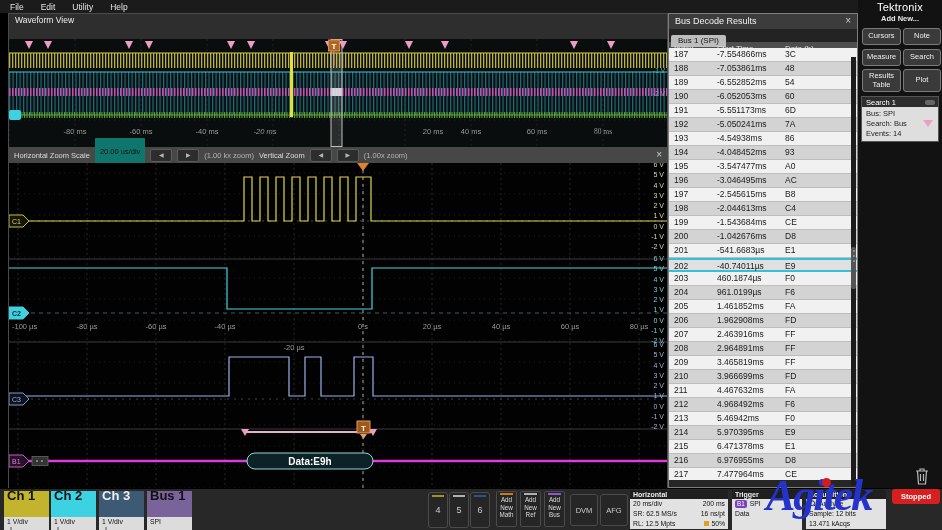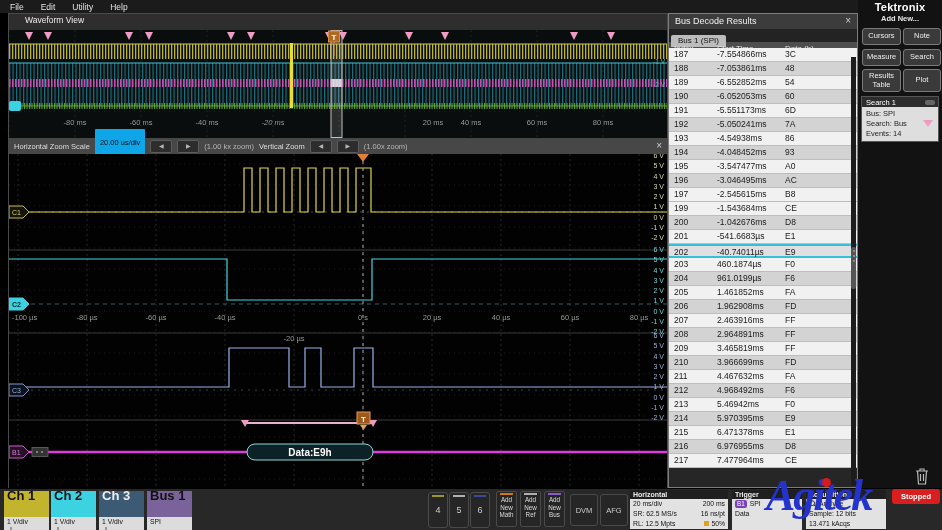--- a/index.html
+++ b/index.html
@@ -4,24 +4,24 @@
 <style>
   html,body{margin:0;padding:0}
   body{width:942px;height:530px;background:#000;font-family:"Liberation Sans",sans-serif;position:relative;overflow:hidden;color:#ddd}
 
   
   #menubar{position:absolute;left:0;top:0;width:942px;height:13px;background:#1b1b1b;display:flex;gap:17px;align-items:center;padding-left:10px;font-size:8.5px;color:#e2e2e2;box-sizing:border-box}
   #menubar span{cursor:default}
 
   
   #wfpanel{position:absolute;left:8px;top:13px;width:660px;height:475px;background:#050505;border:1px solid #4a4a4a;box-sizing:border-box}
-  #wftitle{height:16px;background:#2e2e2e;font-size:8.5px;color:#eee;line-height:13px;padding-left:16px}
+  #wftitle{height:25px;background:#2e2e2e;font-size:8.5px;color:#eee;line-height:13px;padding-left:6px}
   #overview{position:relative;height:108px;background:#0a0d0d}
   #zoombar{position:relative;height:16px;background:#474747;display:flex;align-items:center;gap:5px;padding:0 5px;font-size:7.5px;color:#ddd;box-sizing:border-box}
-  .zval{background:#0ea5e9;color:#111;padding:8px 5px;height:19px;line-height:11px;border-radius:1px}
+  .zval{background:#0f766e;color:#111;padding:8px 5px;height:19px;line-height:11px;border-radius:1px}
   .zbtn{width:20px;height:11px;background:#2d2d2d;border:1px solid #5c5c5c;border-radius:2px;color:#b5b5b5;font-size:6px;line-height:10px;text-align:center}
   .zread{color:#b5b5b5}
   .closex{margin-left:auto;color:#ccc;font-size:10px;line-height:10px}
   #zoomed{position:relative;height:337px;background:#020202;overflow:hidden}
 
   .tlab{position:absolute;font-size:7.5px;color:#9a9a9a;transform:translateX(-50%);white-space:nowrap}
   .tlab.noc{transform:none}
   .vcol{position:absolute;right:3px;width:26px;text-align:right;pointer-events:none}
   .vcol span{display:block;font-size:7px;line-height:10.3px}
   #vc1 span{color:#d9d9ae}#vc2 span{color:#77d2d8}#vc3 span{color:#a2b1d8}
@@ -41,21 +41,21 @@
   .bc0{width:48px;padding-left:5px;box-sizing:border-box}
   .bc1{width:68px}
   .bc2{flex:1}
   .hc0{width:48px;padding-left:5px;box-sizing:border-box}.hc1{width:68px}.hc2{flex:1}
   #busscroll{position:absolute;right:1px;top:43px;width:5px;height:428px;background:#1c1c1c}
   #busthumb{position:absolute;left:0;top:190px;width:5px;height:42px;background:#555;border-radius:2px}
   #busthumb i{display:block;width:2px;height:2px;background:#999;border-radius:50%;margin:3px auto 0}
 
   
   #sidebar{position:absolute;left:858px;top:0;width:84px;height:488px;background:#121212}
-  #brand{position:absolute;top:1px;left:0;width:84px;text-align:center;font-size:11px;font-weight:bold;color:#fff;letter-spacing:.2px}
+  #brand{position:absolute;top:1px;left:0;width:84px;text-align:center;font-size:11px;font-weight:normal;color:#fff;letter-spacing:.2px}
   #addnew{position:absolute;top:14px;left:0;width:84px;text-align:center;font-size:7.5px;color:#e8e8e8;font-weight:bold}
   .sbtn{position:absolute;background:#3a3a3a;border:1px solid #7a7a7a;border-radius:3px;color:#eee;font-size:7.5px;display:flex;align-items:center;justify-content:center;text-align:center;line-height:8.5px}
   #scard{position:absolute;left:3px;top:96px;width:78px}
   #scardhead{height:11px;background:#2d2d2d;color:#fff;font-size:7.5px;line-height:11px;padding:0 4px;position:relative;border:1px solid #555;border-bottom:none;box-sizing:border-box}
   #scardpill{position:absolute;right:3px;top:3px;width:10px;height:5px;background:#666;border-radius:2px}
   #scardbody{background:#dedede;color:#1d1d1d;font-size:7.5px;line-height:10px;padding:2px 4px;position:relative;border:1px solid #555;border-top:none;box-sizing:border-box}
   #scardtri{position:absolute;right:5px;top:13px;width:0;height:0;border-left:5px solid transparent;border-right:5px solid transparent;border-top:7px solid #ee9cc4}
   #trash{position:absolute;left:55px;top:466px}
 
   
@@ -156,25 +156,25 @@
         <line x1="325" y1="12" x2="325" y2="26" stroke="#d89050" stroke-width="1"></line>
         <rect x="319.5" y="1" width="11" height="11" fill="#b06820" stroke="#d89050" stroke-width="1"></rect>
         <text x="325" y="9.5" text-anchor="middle" font-size="8" fill="#fff" font-weight="bold">T</text>
       </g>
       <rect x="0" y="71" width="12" height="10" rx="2" fill="#3cd2e2"></rect>
     </svg>
     <div id="otlabs">
         <span class="tlab" style="left: 66px; top: 88px;">-80 ms</span>
         <span class="tlab" style="left: 132px; top: 88px;">-60 ms</span>
         <span class="tlab" style="left: 198px; top: 88px;">-40 ms</span>
-        <span class="tlab" style="left: 264px; top: 88px; font-style: italic;">-20 ms</span>
+        <span class="tlab" style="left: 256px; top: 88px; font-style: italic;">-20 ms</span>
         <span class="tlab" style="left: 396px; top: 88px; margin-left: 28px;">20 ms</span>
         <span class="tlab" style="left: 462px; top: 88px;">40 ms</span>
         <span class="tlab" style="left: 528px; top: 88px;">60 ms</span>
-        <span class="tlab" style="left: 594px; top: 88px;">80 ms</span>
+        <span class="tlab" style="left: 594px; top: 88px; font-family: Liberation Serif, serif;">80 ms</span>
       </div>
     <div id="ovlabs">
         <span class="ovlab" style="top: 28px;">-1 V</span>
         <span class="ovlab" style="top: 51px;">-2 V</span>
       </div>
   </div>
 
   <div id="zoombar">
     <span>Horizontal Zoom Scale</span>
     <span class="zval">20.00 us/div</span>
@@ -376,20 +376,25 @@
       <div class="brow alt">
         <span class="bc0">196</span>
         <span class="bc1">-3.046495ms</span>
         <span class="bc2">AC</span>
       </div>
       <div class="brow">
         <span class="bc0">197</span>
         <span class="bc1">-2.545615ms</span>
         <span class="bc2">B8</span>
       </div>
+      <div class="brow alt">
+        <span class="bc0">198</span>
+        <span class="bc1">-2.044613ms</span>
+        <span class="bc2">C4</span>
+      </div>
       <div class="brow">
         <span class="bc0">199</span>
         <span class="bc1">-1.543684ms</span>
         <span class="bc2">CE</span>
       </div>
       <div class="brow alt">
         <span class="bc0">200</span>
         <span class="bc1">-1.042676ms</span>
         <span class="bc2">D8</span>
       </div>

